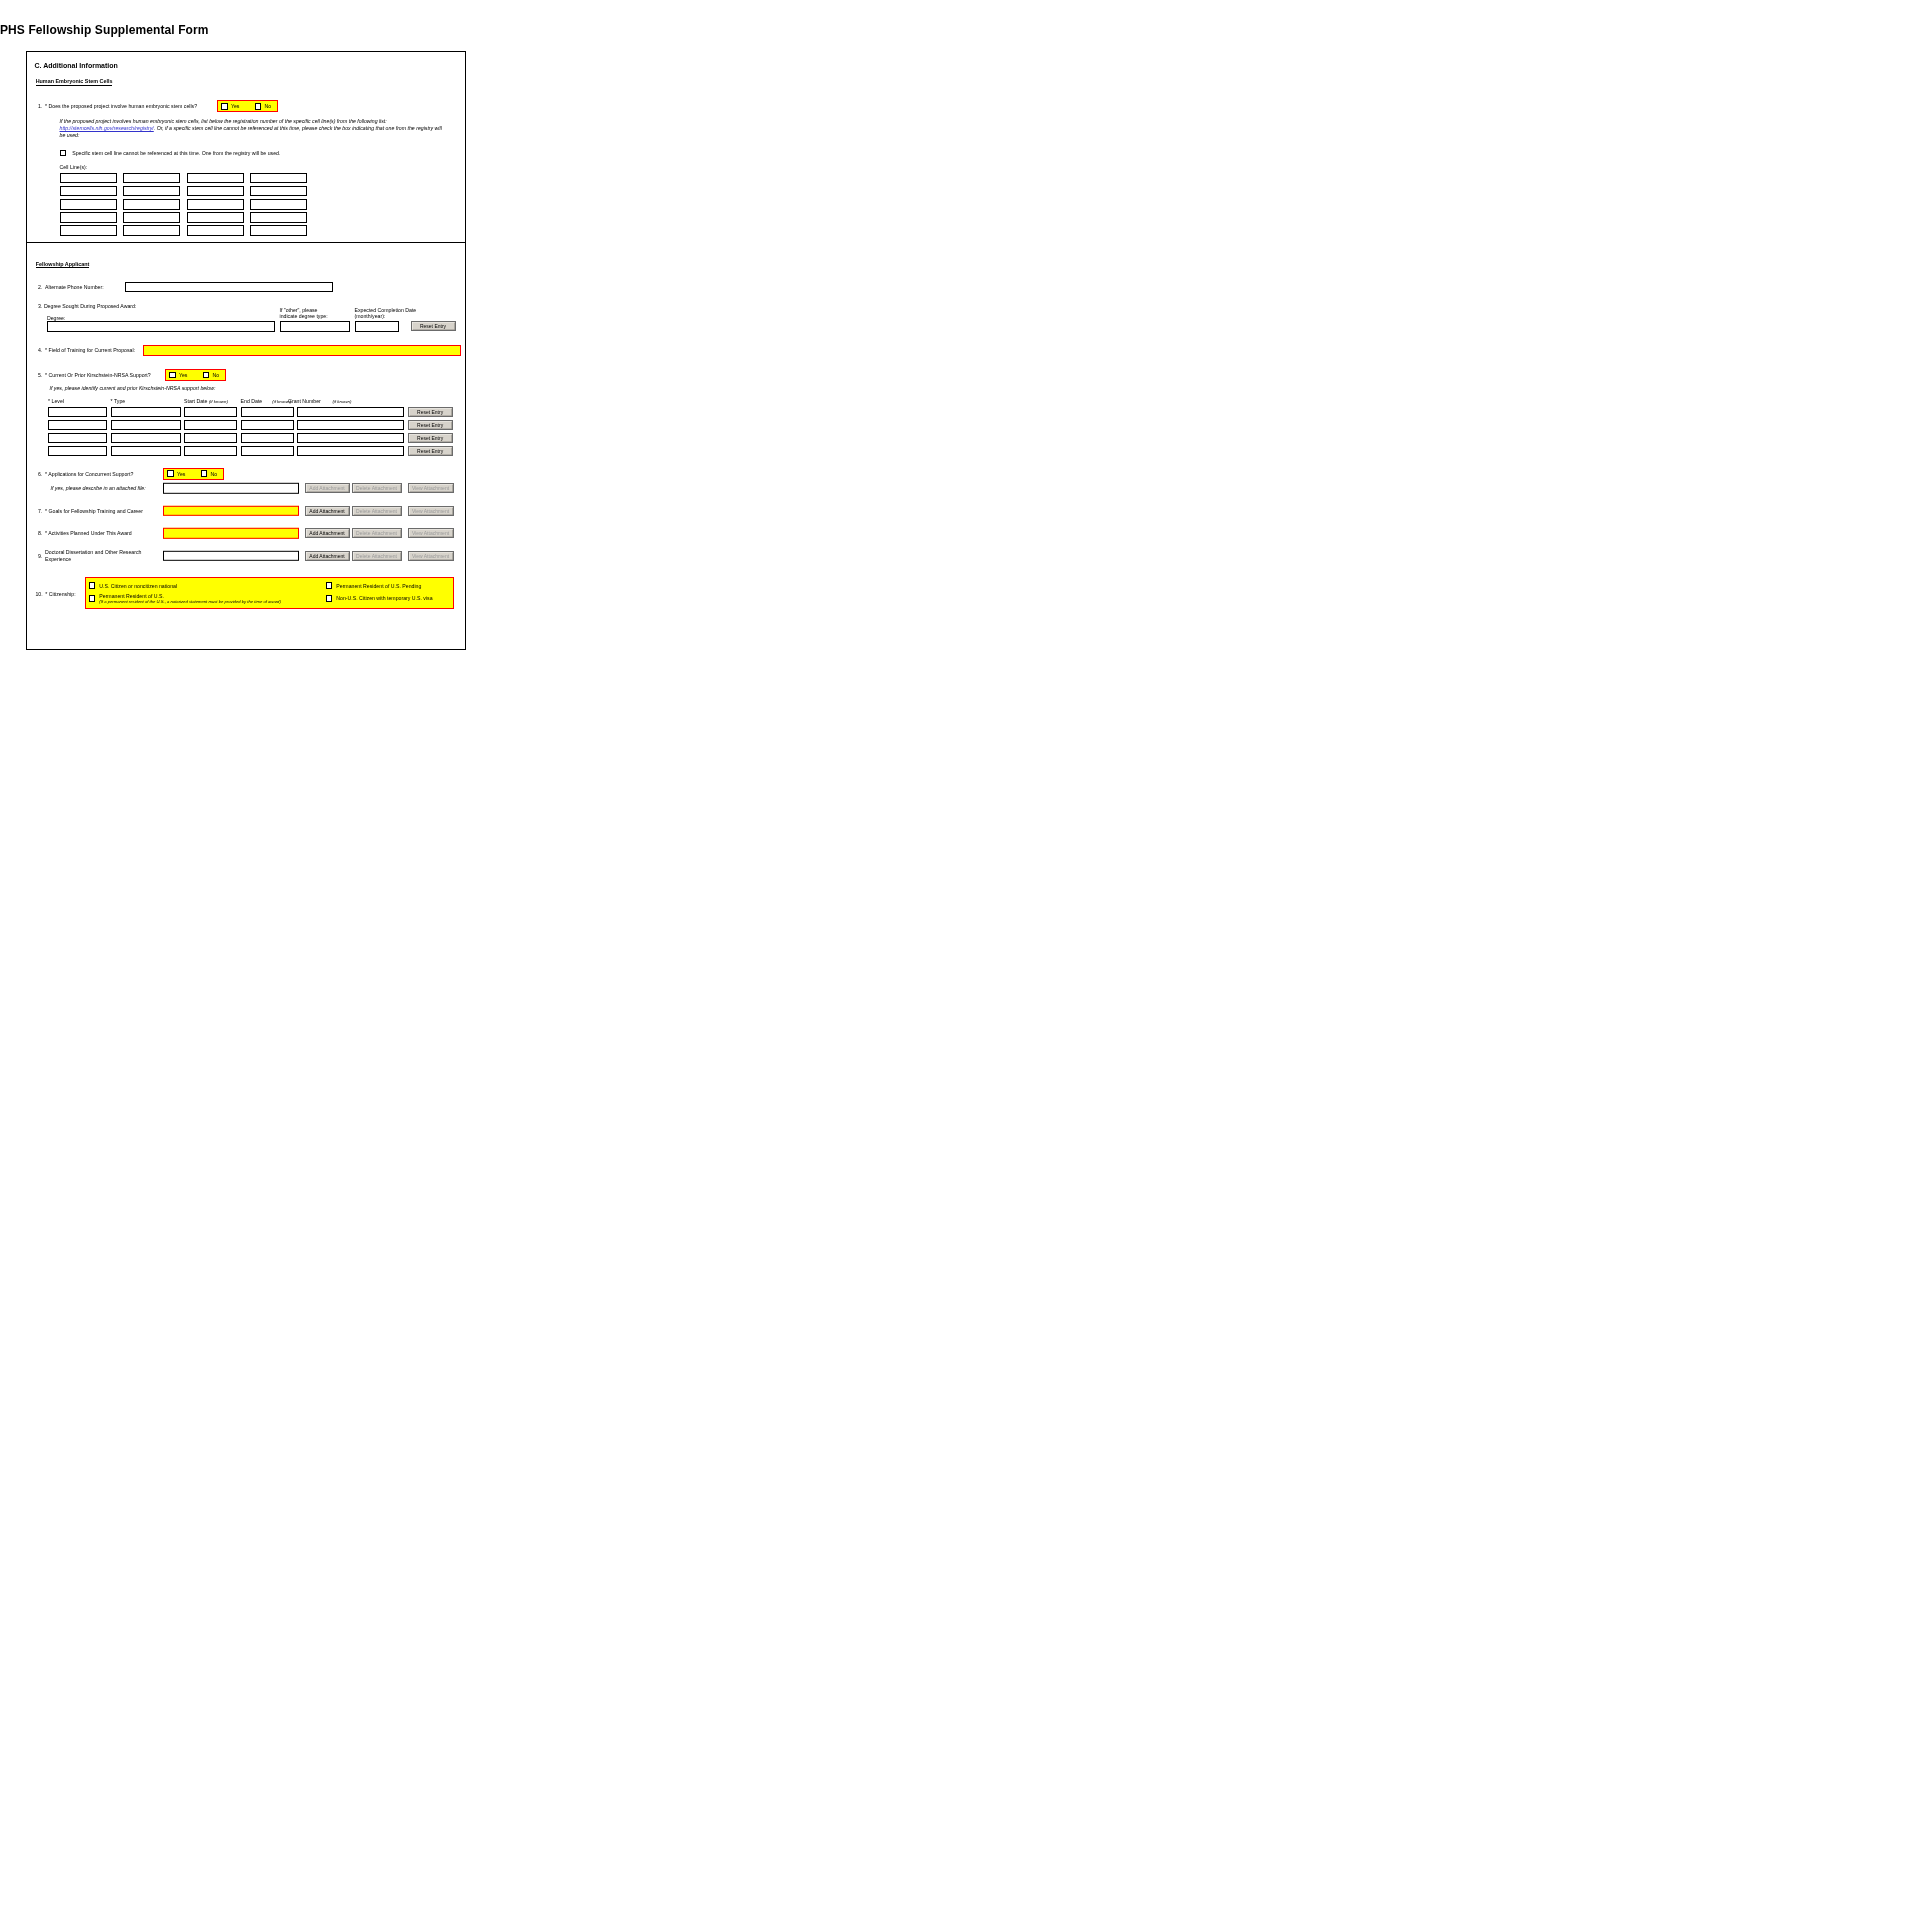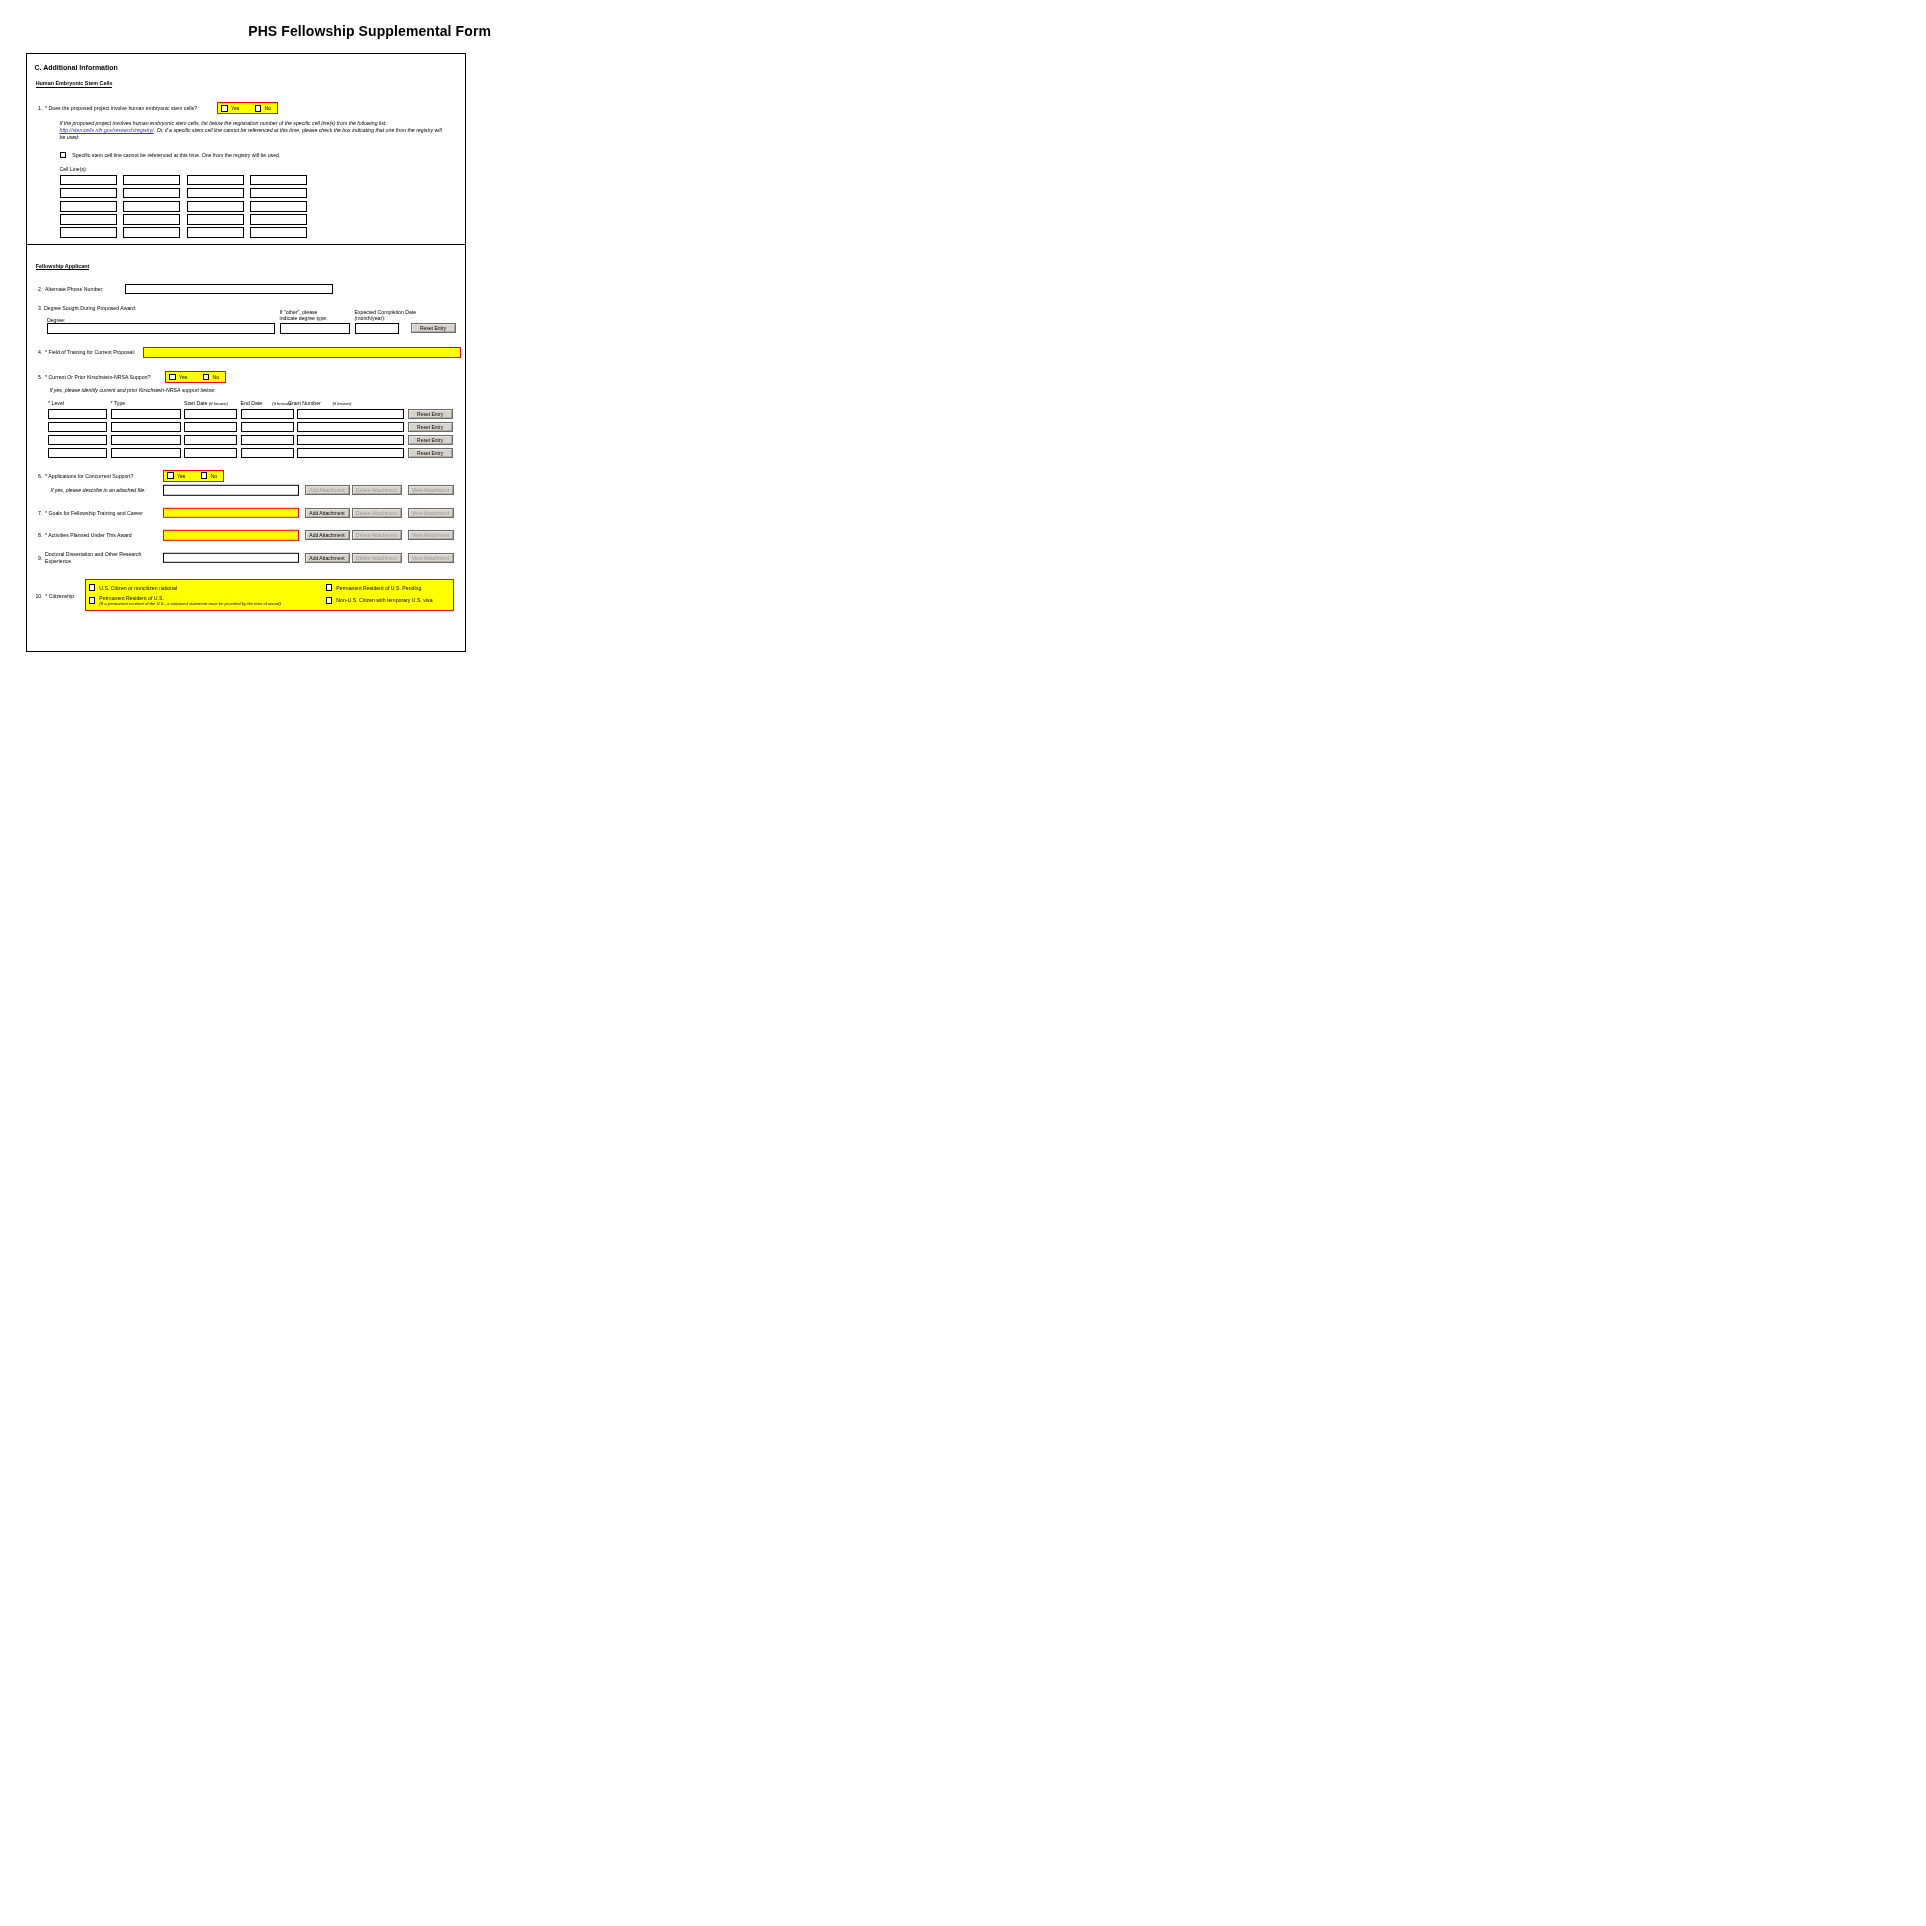--- a/index.html
+++ b/index.html
@@ -4,21 +4,21 @@
 <style>
   * { box-sizing: border-box; margin: 0; padding: 0; }
   html, body { background: #ffffff; }
   body {
     width: 491px;
     font-family: "Liberation Sans", "DejaVu Sans", sans-serif;
     color: #000;
     font-size: 5.2px;
   }
   .page { width: 491px; min-height: 636px; padding-top: 23px; }
-  .page-title { text-align: right; font-size: 14px; font-weight: 700; letter-spacing: 0.1px; }
+  .page-title { text-align: left; font-size: 12px; font-weight: 700; letter-spacing: 0.1px; }
 
   .form-box { width: 440px; margin: 14px auto 0; border: 1px solid #000; background: #fff; }
   .sec1 { border-bottom: 1px solid #000; padding: 10px 0 6.2px 0; }
   .sec2 { padding: 8.5px 0 39px 0; }
 
   .sec-title { font-size: 7px; font-weight: 700; margin-left: 8px; }
   .sub-heading { font-size: 5.4px; font-weight: 700; margin: 9.2px 0 0 9.2px; }
   .sub-heading span { display: inline-block; border-bottom: 0.6px solid #000; padding-bottom: 0.8px; }
 
   .q-row { position: relative; display: flex; align-items: center; padding-left: 11.6px; }

